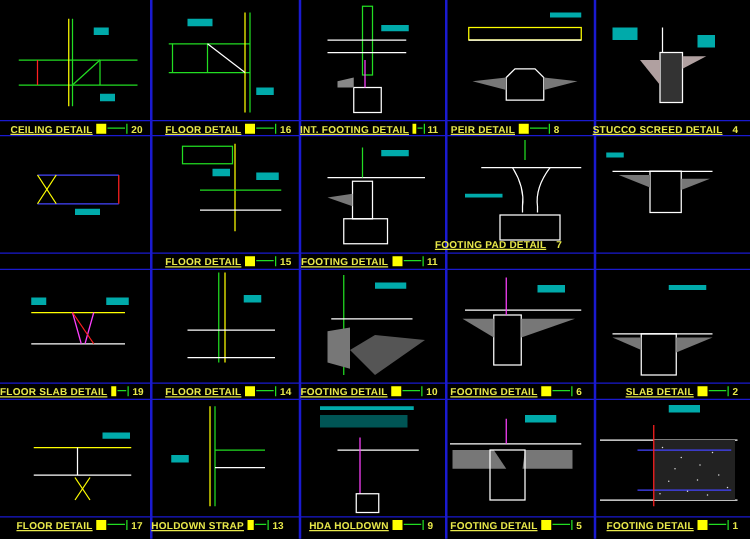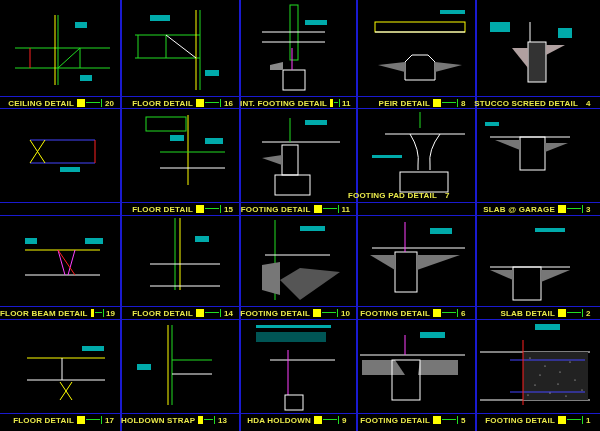--- a/index.html
+++ b/index.html
@@ -2,21 +2,21 @@
 <html><head>
 <meta charset="utf-8">
 <style>
   html,body{margin:0;padding:0;background:#000;}
   body{width:600px;height:431px;overflow:hidden;position:relative;font-family:"Liberation Sans",sans-serif;}
   .sheet{position:absolute;left:0;top:0;width:600px;height:431px;background:#000;}
   .cell{position:absolute;box-sizing:border-box;}
   .vline{position:absolute;top:0;width:2px;height:431px;background:#1a1ad0;}
   .hline{position:absolute;left:0;width:600px;height:1px;background:#1a1ad0;}
   .label-band{position:absolute;left:0;right:0;height:12px;display:flex;align-items:center;justify-content:flex-end;padding-right:6px;}
-  .title{color:#e8e84a;font-size:8px;font-weight:bold;letter-spacing:0.2px;white-space:nowrap;}
+  .title{color:#e8e84a;font-size:8px;font-weight:bold;letter-spacing:0.2px;white-space:nowrap;text-decoration:underline;}
   .tag{display:inline-block;width:8px;height:8px;background:#ffff00;margin-left:3px;position:relative;}
   .leader{display:inline-block;width:14px;height:1px;background:#22dd22;margin:0 1px;position:relative;top:-1px;}
   .tick{display:inline-block;width:1px;height:8px;background:#22dd22;}
   .num{color:#e8e84a;font-size:8px;font-weight:bold;margin-left:3px;min-width:8px;}
   svg{position:absolute;left:0;top:0;}
 </style>
 </head>
 <body>
 
 <div class="sheet">
@@ -216,21 +216,21 @@
   </div>
   <div class="cell" style="left:240px;top:97px;width:116px;height:11px">
     <div class="label-band">
       <span class="title">INT. FOOTING DETAIL</span>
       <span class="tag"></span>
         <span class="leader"></span>
         <span class="tick"></span>
       <span class="num">11</span>
     </div>
   </div>
-  <div class="cell" style="left:357px;top:97px;width:118px;height:11px">
+  <div class="cell" style="left:339px;top:97px;width:118px;height:11px">
     <div class="label-band">
       <span class="title">PEIR DETAIL</span>
       <span class="tag"></span>
         <span class="leader"></span>
         <span class="tick"></span>
       <span class="num">8</span>
     </div>
   </div>
   <div class="cell" style="left:476px;top:97px;width:124px;height:11px">
     <div class="label-band">
@@ -262,33 +262,24 @@
   </div>
   <div class="cell" style="left:357px;top:189px;width:102px;height:12px">
     <div class="label-band">
       <span class="title">FOOTING PAD DETAIL</span>
       <span class="tag"></span>
         <span class="leader"></span>
         <span class="tick"></span>
       <span class="num">7</span>
     </div>
   </div>
-  <div class="cell" style="left:476px;top:203px;width:124px;height:12px">
-    <div class="label-band">
-      <span class="title">SLAB @ GARAGE</span>
-      <span class="tag"></span>
-        <span class="leader"></span>
-        <span class="tick"></span>
-      <span class="num">3</span>
-    </div>
-  </div>
 
   <div class="cell" style="left:0;top:307px;width:120px;height:12px">
     <div class="label-band">
-      <span class="title">FLOOR BEAM DETAIL</span>
+      <span class="title">FLOOR SLAB DETAIL</span>
       <span class="tag"></span>
         <span class="leader"></span>
         <span class="tick"></span>
       <span class="num">19</span>
     </div>
   </div>
   <div class="cell" style="left:121px;top:307px;width:118px;height:12px">
     <div class="label-band">
       <span class="title">FLOOR DETAIL</span>
       <span class="tag"></span>

